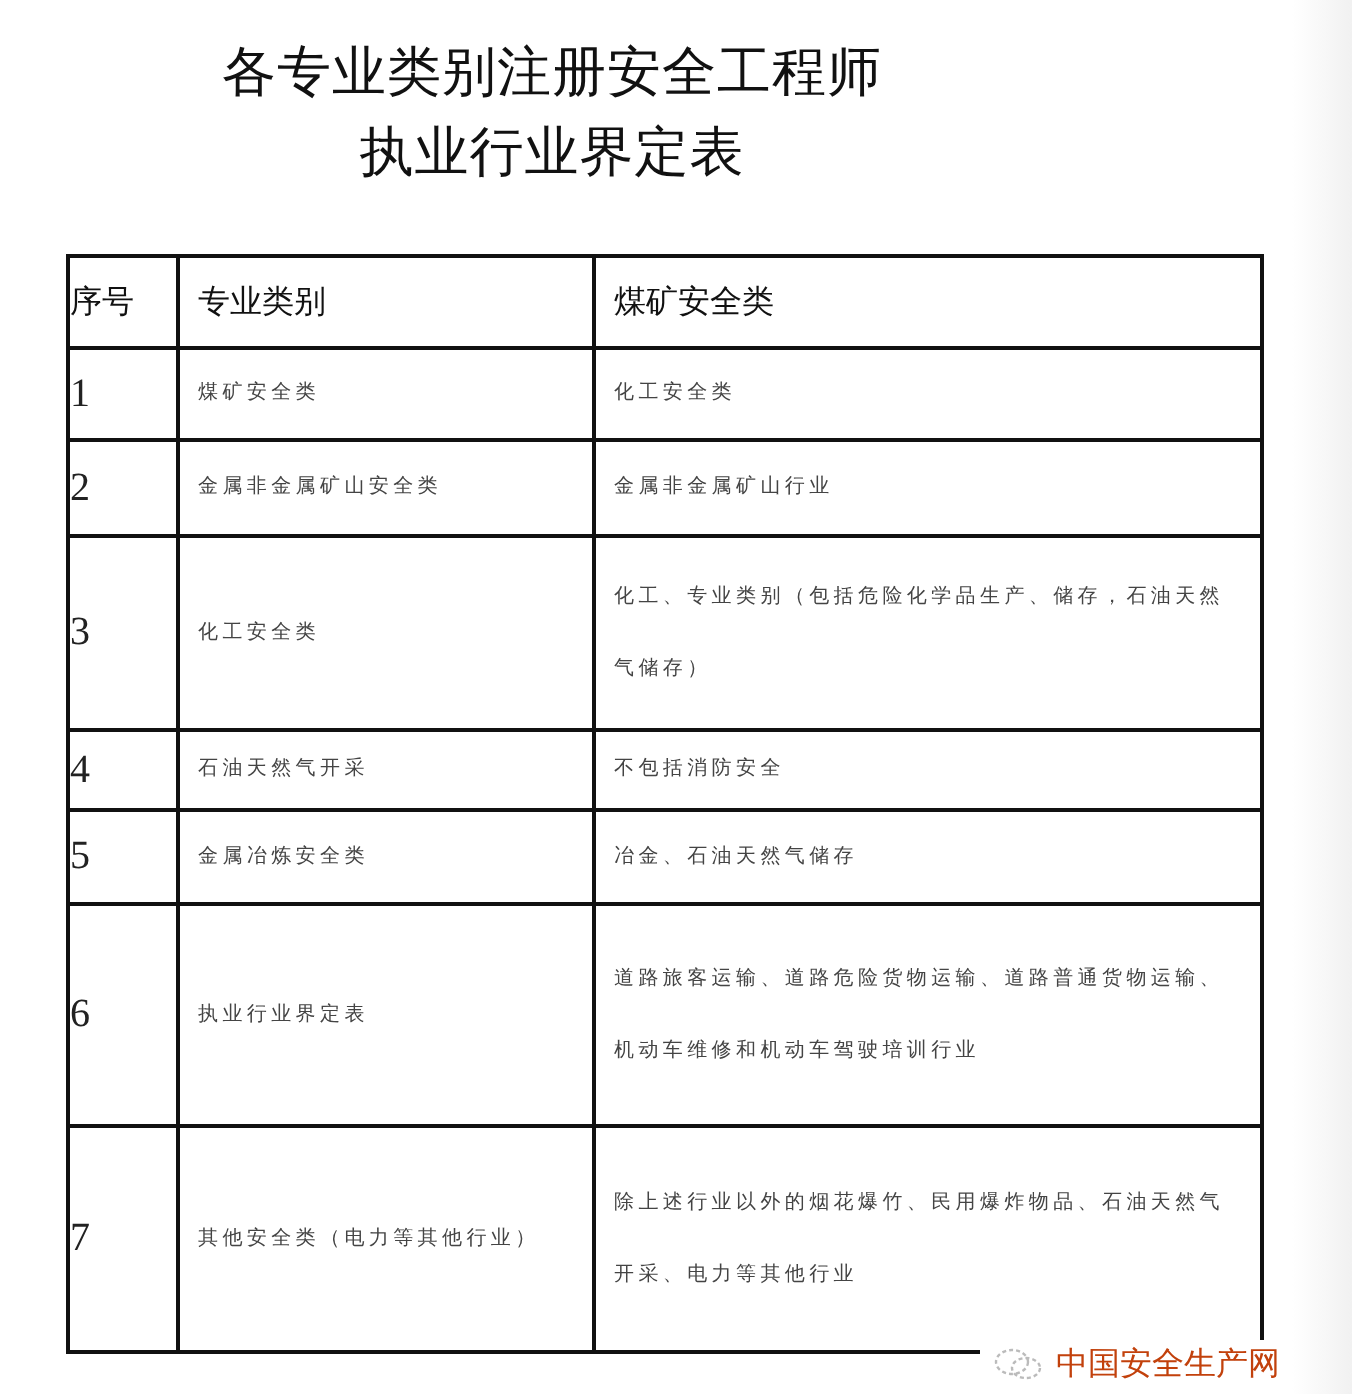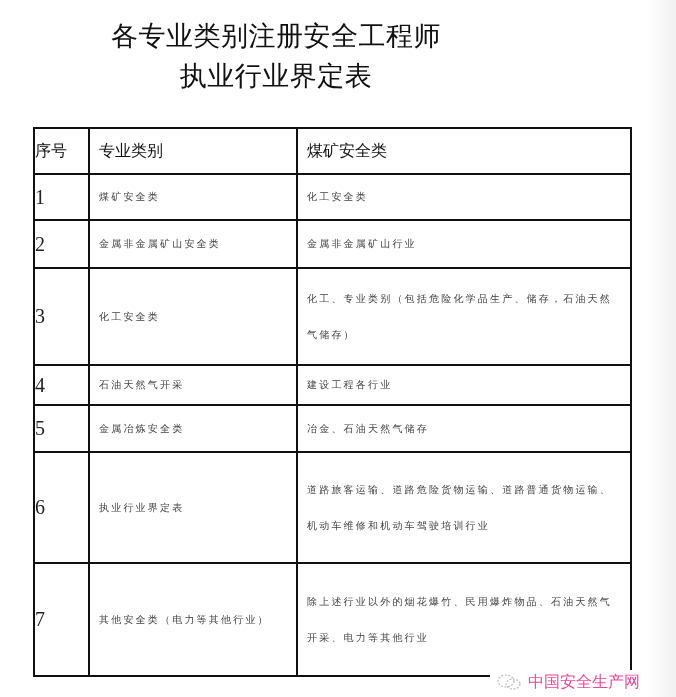--- a/index.html
+++ b/index.html
@@ -29,21 +29,21 @@
   th { font-size:16px; color:#111; height:44px; }
   th.num { text-align:center; }
   th .in, td .in { padding-left:9px; }
   td.num {
     text-align:center; font-family:"Liberation Serif", serif; font-size:20px; color:#222;
   }
   td.txt { font-size:10px; color:#444; letter-spacing:2.2px; line-height:36px; }
   td.txt .in { padding:0 8px 0 9px; }
   .watermark {
     position:absolute; left:490px; top:670px; height:24px; background:#fff;
-    display:flex; align-items:center; padding:0 6px; font-size:16px; color:#ec4899;font-family:Liberation Serif, serif;
+    display:flex; align-items:center; padding:0 6px; font-size:16px; color:#c2410c;font-family:Liberation Serif, serif;
   }
   .wm-icon { width:26px; height:18px; margin-right:6px; }
 </style>
 </head>
 <body>
 
 <div class="edge-shade"></div>
 
 <div class="title l1">各专业类别注册安全工程师</div>
 <div class="title l2">执业行业界定表</div>
@@ -90,21 +90,21 @@
     <td class="txt">
           <div class="in">化工、专业类别（包括危险化学品生产、储存，石油天然气储存）</div>
         </td>
   </tr>
   <tr style="height:40px">
     <td class="num">4</td>
     <td class="txt">
           <div class="in">石油天然气开采</div>
         </td>
     <td class="txt">
-          <div class="in">建设工程各行业</div>
+          <div class="in">不包括消防安全</div>
         </td>
   </tr>
   <tr style="height:47px">
     <td class="num">5</td>
     <td class="txt">
           <div class="in">金属冶炼安全类</div>
         </td>
     <td class="txt">
           <div class="in">冶金、石油天然气储存</div>
         </td>

